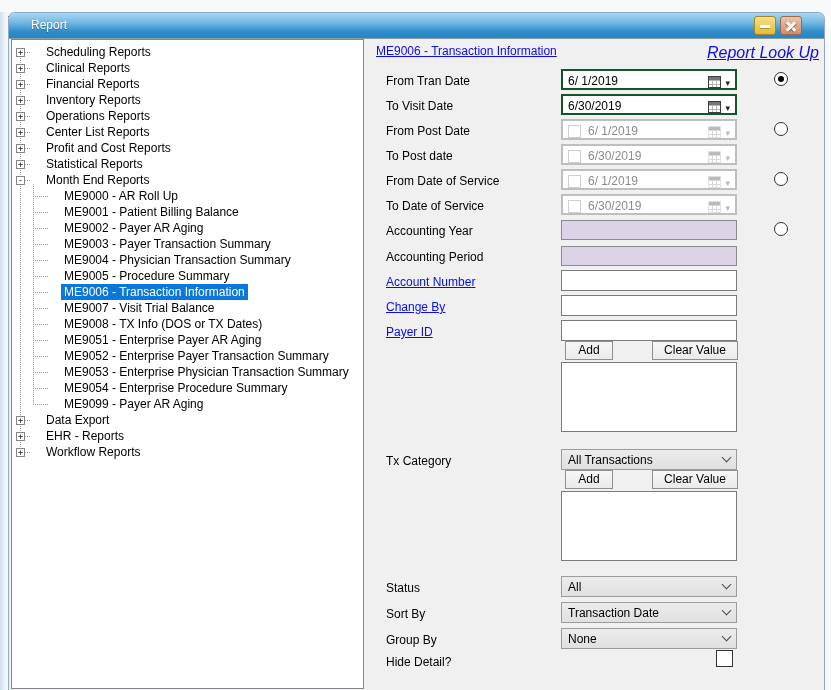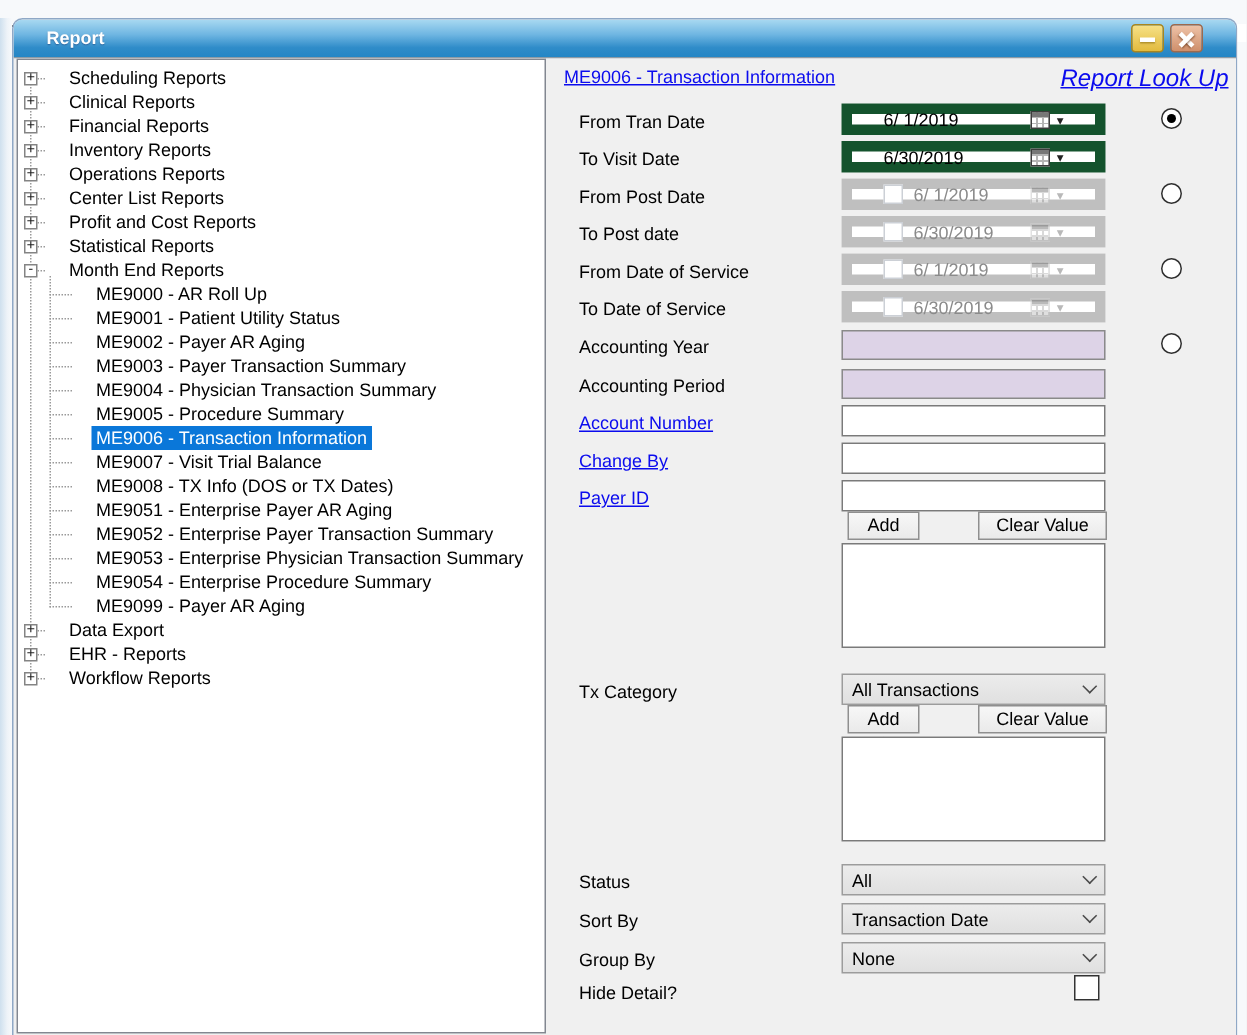--- a/index.html
+++ b/index.html
@@ -14,21 +14,21 @@
   .left-edge { position:absolute; left:0; top:12px; width:8px; height:678px;
     background:linear-gradient(to right,#cfe0ee,#eef3f8 60%,#f7f9fb); }
 
   
   .window { position:absolute; left:8px; top:12px; width:817px; height:678px;
     background:#f0f0f0; border:1px solid #8fa8c6; border-bottom:none;
     border-radius:7px 7px 0 0; }
   .titlebar { position:absolute; left:0; top:0; right:0; height:26px;
     background:linear-gradient(to bottom,#a9d9f1 0%,#6fb6e2 40%,#2f8cc9 75%,#2486c5 100%);
     border-radius:6px 6px 0 0; border-bottom:1px solid #8c9ba6; }
-  .title-text { position:absolute; left:22px; top:5px; color:#fff; font-size:12px; font-weight:bold;
+  .title-text { position:absolute; left:22px; top:5px; color:#fff; font-size:12px; font-weight:normal;
     text-shadow:0 1px 1px rgba(0,0,60,.35); }
   .winbtn { position:absolute; top:3px; width:22px; height:19px; border-radius:3px; cursor:default; }
   .btn-min { right:48px; background:linear-gradient(to bottom,#f6e187,#e3bb3e);
     border:1px solid #a8861f; }
   .btn-min .bar { position:absolute; left:5px; top:8px; width:10px; height:3px; background:#fff;
     box-shadow:0 1px 1px rgba(120,90,0,.5); }
   .btn-close { right:22px; background:linear-gradient(to bottom,#eec3a8,#cf8f6b);
     border:1px solid #9c6a4e; }
   .btn-close .x1,.btn-close .x2 { position:absolute; left:4px; top:8px; width:12px; height:3px;
     background:#fff; box-shadow:0 1px 1px rgba(100,50,20,.5); }
@@ -53,21 +53,21 @@
   .trow.selected .tlabel { background:#0a77d9; color:#fff; }
 
   
   .panel { position:absolute; left:360px; top:26px; width:455px; height:652px; font-size:12px; }
   .hdr-link { position:absolute; left:7px; top:5px; color:#0b0bee; text-decoration:underline; font-size:12px; }
   .lookup-link { position:absolute; right:5px; top:5px; color:#0b0bee; text-decoration:underline; font-size:16px;font-style:italic; }
   .flabel { position:absolute; left:17px; color:#000; font-size:12px; }
   .flabel.link { color:#0b0bee; text-decoration:underline;text-align:center; }
 
   .ctl { position:absolute; left:192px; width:176px; height:21px; }
-  .datepick { background:#fff; border:7px solid #14532d; display:flex; align-items:center; padding:0 21px; color:#000; }
+  .datepick { background:#fff; border:2px solid #14532d; display:flex; align-items:flex-end; padding:0 5px; color:#000; }
   .datepick .txt { flex:1; font-size:12px; }
   .cal { width:13px; height:12px; border:1px solid #3c3c3c; margin-right:4px;
     background:
       linear-gradient(to bottom,#777 0 3px, transparent 3px),
       repeating-linear-gradient(to right, transparent 0 3px, #b5b5b5 3px 4px),
       repeating-linear-gradient(to bottom, transparent 0 3px, #b5b5b5 3px 4px),
       #fff; }
   .dparrow { font-size:9px; color:#222; }
   .datepick.disabled { border-color:#bfbfbf; color:#8b8b8b; }
   .datepick.disabled .cal { border-color:#c4c4c4; opacity:.5; }
@@ -162,21 +162,21 @@
         <span class="expbox">-</span>
         <span class="dash"></span>
         <span class="tlabel">Month End Reports</span>
       </div>
       <div class="trow child">
         <span class="leader"></span>
         <span class="tlabel">ME9000 - AR Roll Up</span>
       </div>
       <div class="trow child">
         <span class="leader"></span>
-        <span class="tlabel">ME9001 - Patient Utility Status</span>
+        <span class="tlabel">ME9001 - Patient Billing Balance</span>
       </div>
       <div class="trow child">
         <span class="leader"></span>
         <span class="tlabel">ME9002 - Payer AR Aging</span>
       </div>
       <div class="trow child">
         <span class="leader"></span>
         <span class="tlabel">ME9003 - Payer Transaction Summary</span>
       </div>
       <div class="trow child">

